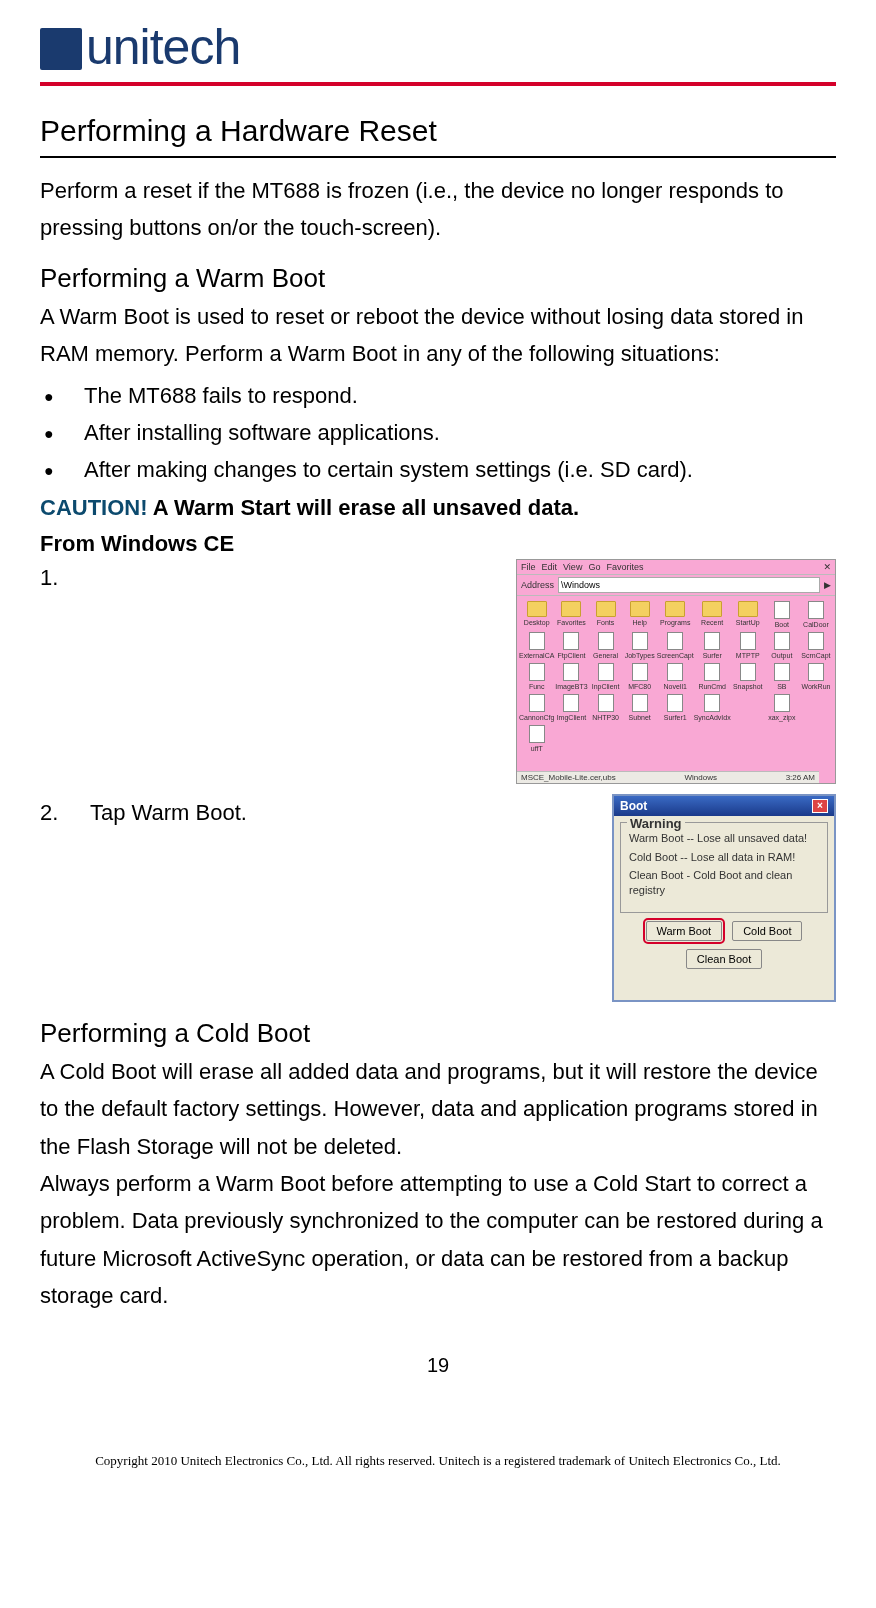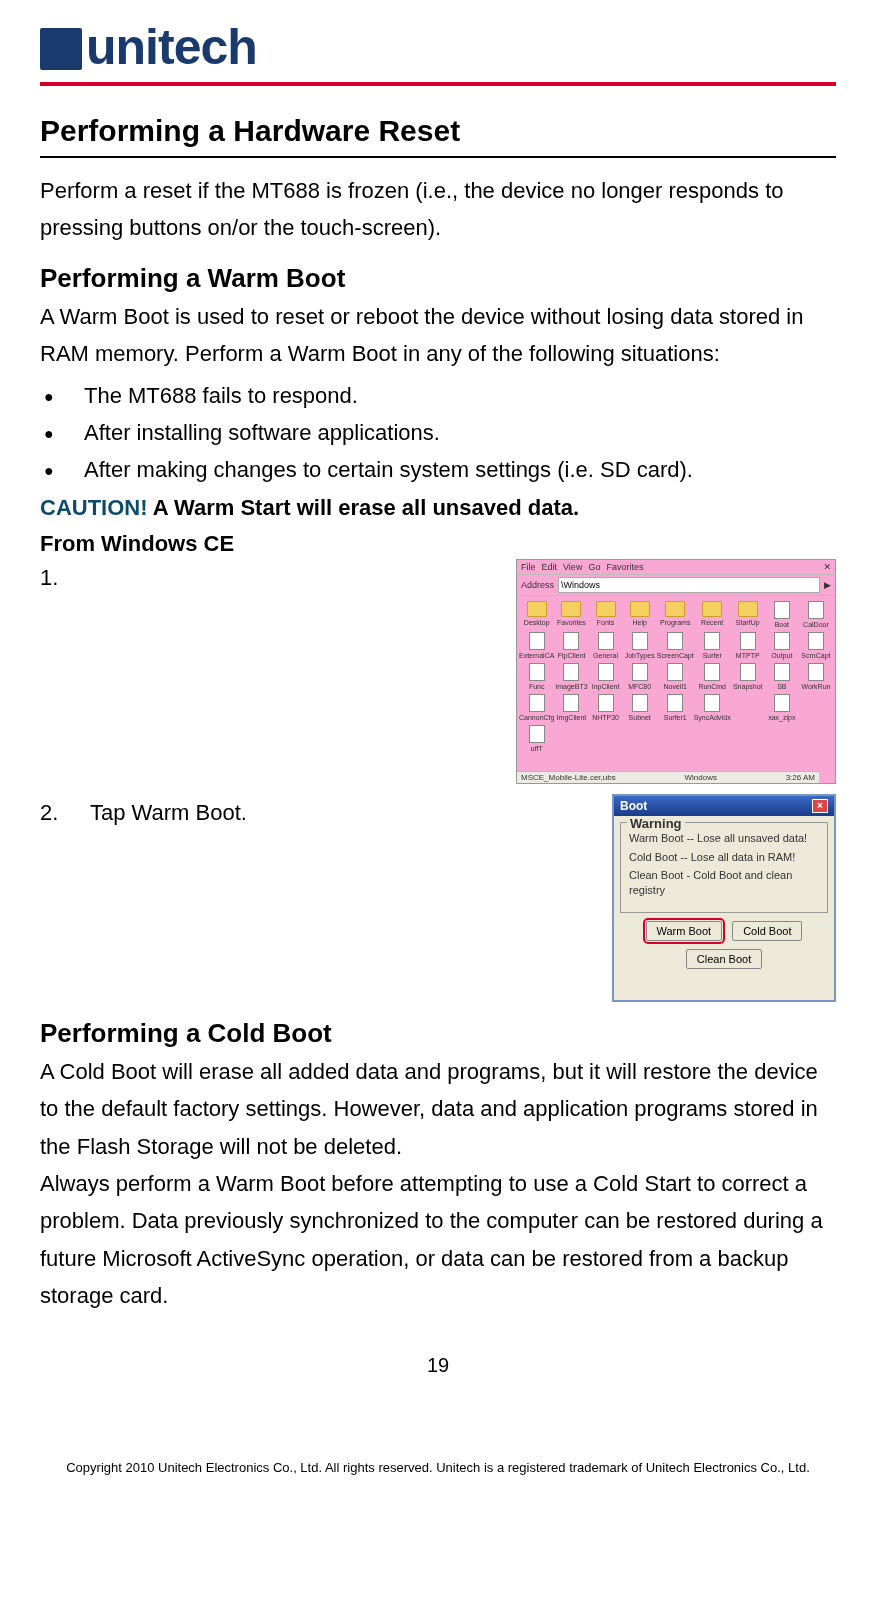--- a/index.html
+++ b/index.html
@@ -15,21 +15,21 @@
   .header {
     display: flex;
     justify-content: space-between;
     align-items: center;
     border-bottom: 4px solid #d4002a;
     padding-bottom: 6px;
     margin-bottom: 28px;
   }
   .logo-left {
     font-size: 50px;
-    font-weight: 700;
+    font-weight: 400;
     color: #1a3a6e;
     letter-spacing: -1px;
     display: flex;
     align-items: center;
     gap: 4px;
   }
   .logo-left .square {
     width: 42px; height: 42px;
     background: #1a3a6e;
     display: inline-block;
@@ -39,33 +39,33 @@
   }
   .logo-right {
     font-size: 48px;
     font-weight: 700;
     color: #d4002a;
     letter-spacing: 4px;
     font-family: "Times New Roman", serif;
   }
   h1.title {
     font-size: 30px;
-    font-weight: 700;
+    font-weight: 400;
     border-bottom: 2px solid #000;
     padding-bottom: 8px;
     margin-bottom: 14px;
   }
   p.body {
     font-size: 22px;
     line-height: 1.7;
     margin-bottom: 14px;
   }
   h2.sub {
     font-size: 26px;
-    font-weight: 700;
+    font-weight: 400;
     margin-top: 16px;
     margin-bottom: 4px;
   }
   ul.bullets {
     list-style: none;
     margin: 0 0 6px 0;
   }
   ul.bullets li {
     font-size: 22px;
     line-height: 1.7;
@@ -178,21 +178,21 @@
     border:1px solid #888; border-radius:2px;
   }
   .shot2 button.win.highlight {
     outline:2px solid #d4002a; outline-offset:1px;
   }
   .page-num {
     text-align:center; font-size:20px; margin-top:40px; margin-bottom:60px;
   }
   .footer {
     text-align:center; font-size:13px; color:#000;
-    position:absolute; bottom:12px; left:0; right:0;
+    position:absolute; bottom:18px; left:0; right:0;font-family:Liberation Serif, serif;
   }
 </style>
 </head>
 <body>
 
 <div class="header">
   <div class="logo-left">
     <span class="square"></span>
     <span>unitech</span>
   </div>

